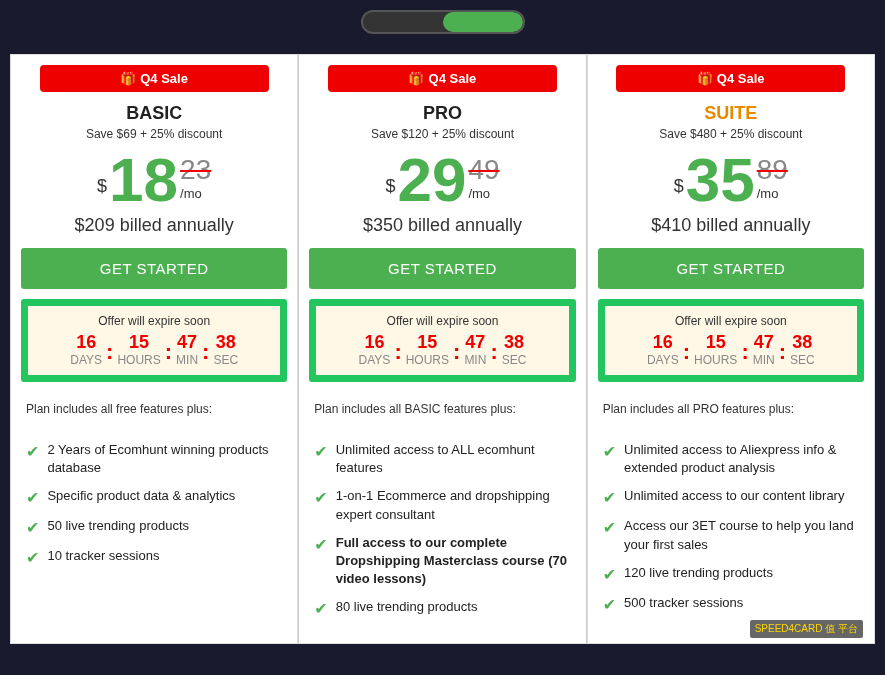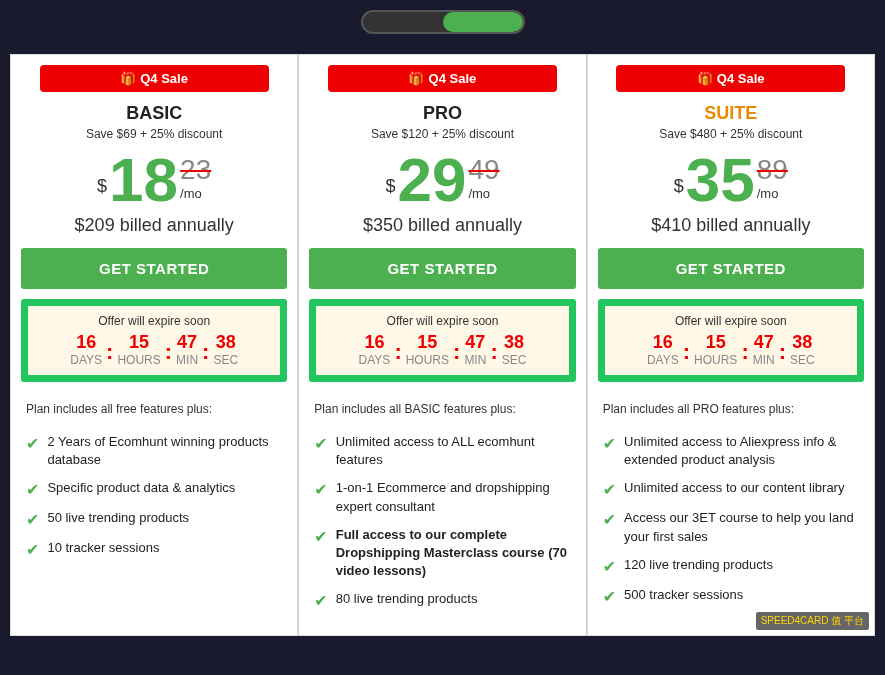--- a/index.html
+++ b/index.html
@@ -144,21 +144,21 @@
     }
 
     .get-started-btn {
       background: #4caf50;
       color: #fff;
       border: none;
       width: calc(100% - 20px);
       margin: 0 10px;
       padding: 12px;
       font-size: 15px;
-      font-weight: bold;
+      font-weight: normal;
       cursor: pointer;
       border-radius: 3px;
       letter-spacing: 0.5px;
     }
 
     .offer-box {
       background: #fff8e7;
       border: 7px solid #22c55e;
       margin: 10px;
       padding: 8px 10px;
@@ -202,21 +202,21 @@
 
     .countdown-unit {
       display: flex;
       flex-direction: column;
       align-items: center;
     }
 
     .features-title {
       font-size: 12px;
       color: #333;
-      margin: 10px 15px 12px 15px;
+      margin: 10px 15px 20px 15px;
     }
 
     .feature-item {
       display: flex;
       align-items: flex-start;
       margin: 5px 15px;
       gap: 8px;
     }
 
     .check-icon {
@@ -232,21 +232,21 @@
       line-height: 1.4;
     }
 
     .feature-text.highlight {
       font-weight: bold;
     }
 
     .watermark {
       position: absolute;
       bottom: 5px;
-      right: 5px;
+      right: 11px;
       background: rgba(0,0,0,0.6);
       color: #ffd700;
       font-size: 10px;
       padding: 2px 5px;
       border-radius: 2px;
     }
   </style>
 </head>
 <body>
 

